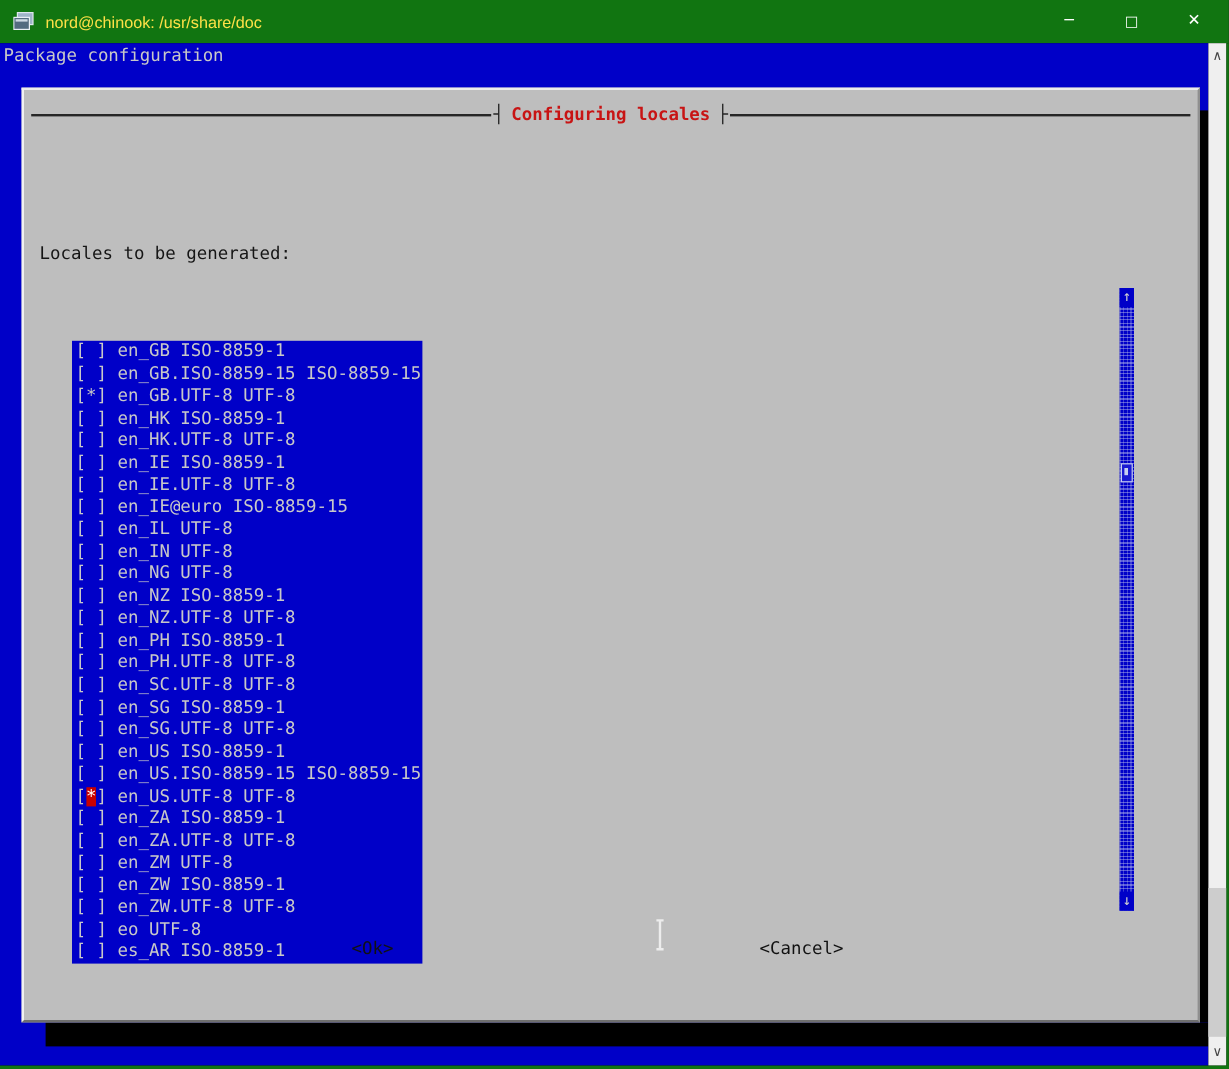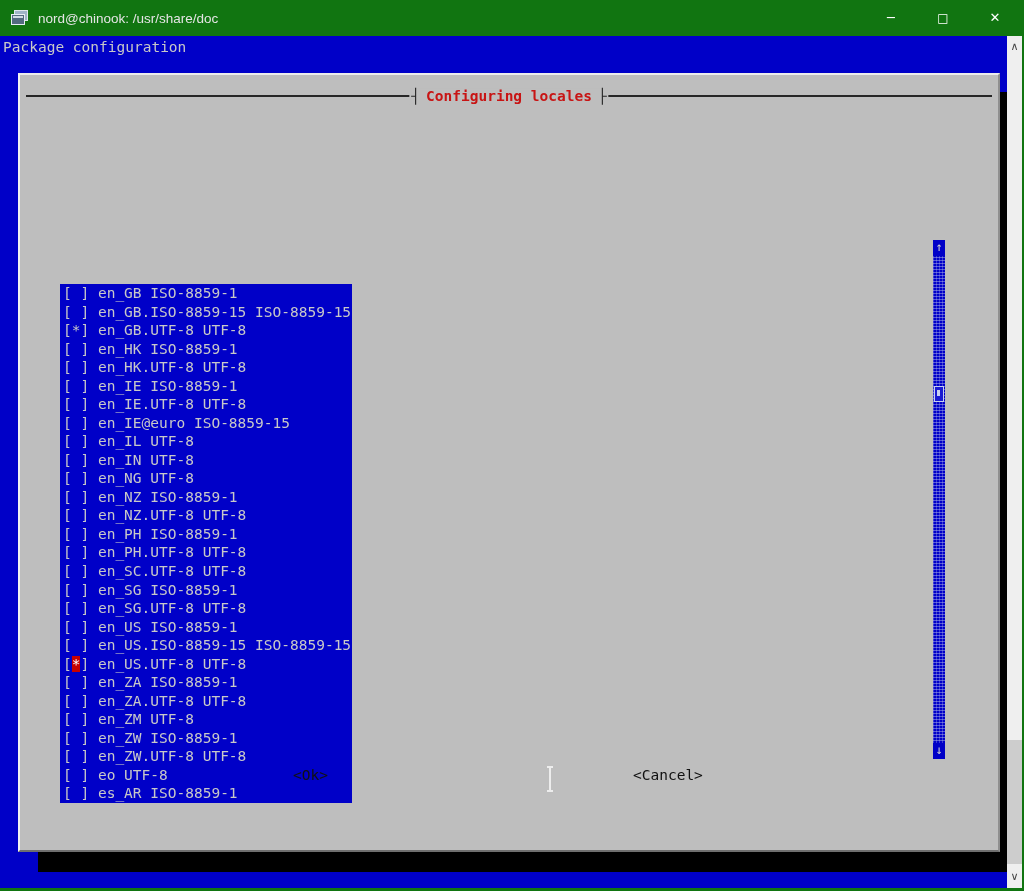--- a/index.html
+++ b/index.html
@@ -2,21 +2,21 @@
 <html style="--titlebar-green: #117511; --console-blue: #0000C8; --dialog-gray: #BEBEBE; --title-red: #C81414; --cursor-red: #C80000; --list-text: #C8C8C8; --shadow-black: #000000;"><head>
 <meta charset="utf-8">
 <style>
   html,body{margin:0;padding:0;}
   body{width:1024px;height:891px;position:relative;overflow:hidden;
        font-family:"DejaVu Sans Mono",monospace;background:#000;}
   
   .titlebar{position:absolute;left:0;top:0;width:1024px;height:36px;
     background:var(--titlebar-green,#117511);display:flex;align-items:center;}
   .titlebar .app-icon{margin-left:11px;width:18px;height:16px;flex:0 0 auto;}
-  .titlebar .wtitle{color:#e5e5e5;font-family:"Liberation Sans",sans-serif;
+  .titlebar .wtitle{color:#fde047;font-family:"Liberation Sans",sans-serif;
     font-size:13.5px;margin-left:9px;white-space:pre;}
   .win-controls{position:absolute;right:3px;top:0;height:36px;display:flex;}
   .win-btn{width:52px;height:36px;line-height:36px;text-align:center;color:#fff;
     font-family:"DejaVu Sans",sans-serif;font-size:13px;}
   .win-btn.max{font-size:12px;}
   
   .console{position:absolute;left:0;top:36px;width:1007px;height:852px;
     background:var(--console-blue,#0000C8);}
   .pkgcfg{position:absolute;left:3px;top:3px;color:#c8c8c8;font-size:14.5px;
     white-space:pre;}
@@ -55,21 +55,21 @@
     background-color:var(--console-blue,#0000C8);
     background-image:repeating-linear-gradient(0deg,rgba(195,200,235,.45) 0 1px,transparent 1px 3px),
                      repeating-linear-gradient(90deg,rgba(195,200,235,.3) 0 1px,transparent 1px 3px);}
   .inner-sb .isb-arrow{position:absolute;left:0;width:12px;height:16px;line-height:15px;text-align:center;
     color:#d2d2d2;font-size:12px;background:var(--console-blue,#0000C8);}
   .inner-sb .iup{top:0;} .inner-sb .idown{bottom:0;}
   .inner-sb .ithumb{position:absolute;left:1px;top:146px;width:8px;height:14px;
     border:1px solid #c8d0f0;background:#1a1ad2;}
   .inner-sb .ithumb:after{content:"";position:absolute;left:2px;top:3px;width:3px;height:6px;background:#c8d0f0;}
   
-  .btn{position:absolute;top:692px;color:#111;white-space:pre;}
+  .btn{position:absolute;top:708px;color:#111;white-space:pre;}
   .btn-ok{left:273px;} .btn-cancel{left:613px;}
   
   .ibeam{position:absolute;left:543px;top:765px;width:14px;height:28px;}
 </style>
 </head>
 <body>
 
 <div class="titlebar">
   <svg class="app-icon" viewBox="0 0 18 16">
     <rect x="3.5" y="0.5" width="13" height="10" fill="#9fb4c8" stroke="#dfe7ee"></rect>
@@ -89,20 +89,21 @@
 </div>
 
 <div class="shadow-right"></div>
 <div class="shadow-bottom"></div>
 
 <div class="dialog">
   <div class="dlg-titleline">
     <span class="dlg-titlewrap"><span class="dlg-tick">┤</span><span class="dlg-title">Configuring locales</span><span class="dlg-tick">├</span></span>
   </div>
 
+  <div class="dlg-text t3">Locales to be generated:</div>
 
   <div class="loc-list"><div class="row">[<span> </span>] en_GB ISO-8859-1</div><div class="row">[<span> </span>] en_GB.ISO-8859-15 ISO-8859-15</div><div class="row">[<span>*</span>] en_GB.UTF-8 UTF-8</div><div class="row">[<span> </span>] en_HK ISO-8859-1</div><div class="row">[<span> </span>] en_HK.UTF-8 UTF-8</div><div class="row">[<span> </span>] en_IE ISO-8859-1</div><div class="row">[<span> </span>] en_IE.UTF-8 UTF-8</div><div class="row">[<span> </span>] en_IE@euro ISO-8859-15</div><div class="row">[<span> </span>] en_IL UTF-8</div><div class="row">[<span> </span>] en_IN UTF-8</div><div class="row">[<span> </span>] en_NG UTF-8</div><div class="row">[<span> </span>] en_NZ ISO-8859-1</div><div class="row">[<span> </span>] en_NZ.UTF-8 UTF-8</div><div class="row">[<span> </span>] en_PH ISO-8859-1</div><div class="row">[<span> </span>] en_PH.UTF-8 UTF-8</div><div class="row">[<span> </span>] en_SC.UTF-8 UTF-8</div><div class="row">[<span> </span>] en_SG ISO-8859-1</div><div class="row">[<span> </span>] en_SG.UTF-8 UTF-8</div><div class="row">[<span> </span>] en_US ISO-8859-1</div><div class="row">[<span> </span>] en_US.ISO-8859-15 ISO-8859-15</div><div class="row">[<span class="cursor">*</span>] en_US.UTF-8 UTF-8</div><div class="row">[<span> </span>] en_ZA ISO-8859-1</div><div class="row">[<span> </span>] en_ZA.UTF-8 UTF-8</div><div class="row">[<span> </span>] en_ZM UTF-8</div><div class="row">[<span> </span>] en_ZW ISO-8859-1</div><div class="row">[<span> </span>] en_ZW.UTF-8 UTF-8</div><div class="row">[<span> </span>] eo UTF-8</div><div class="row">[<span> </span>] es_AR ISO-8859-1</div></div>
 
   <div class="inner-sb">
     <div class="isb-arrow iup">↑</div>
     <div class="ithumb"></div>
     <div class="isb-arrow idown">↓</div>
   </div>
 
   <div class="btn btn-ok">&lt;Ok&gt;</div>

